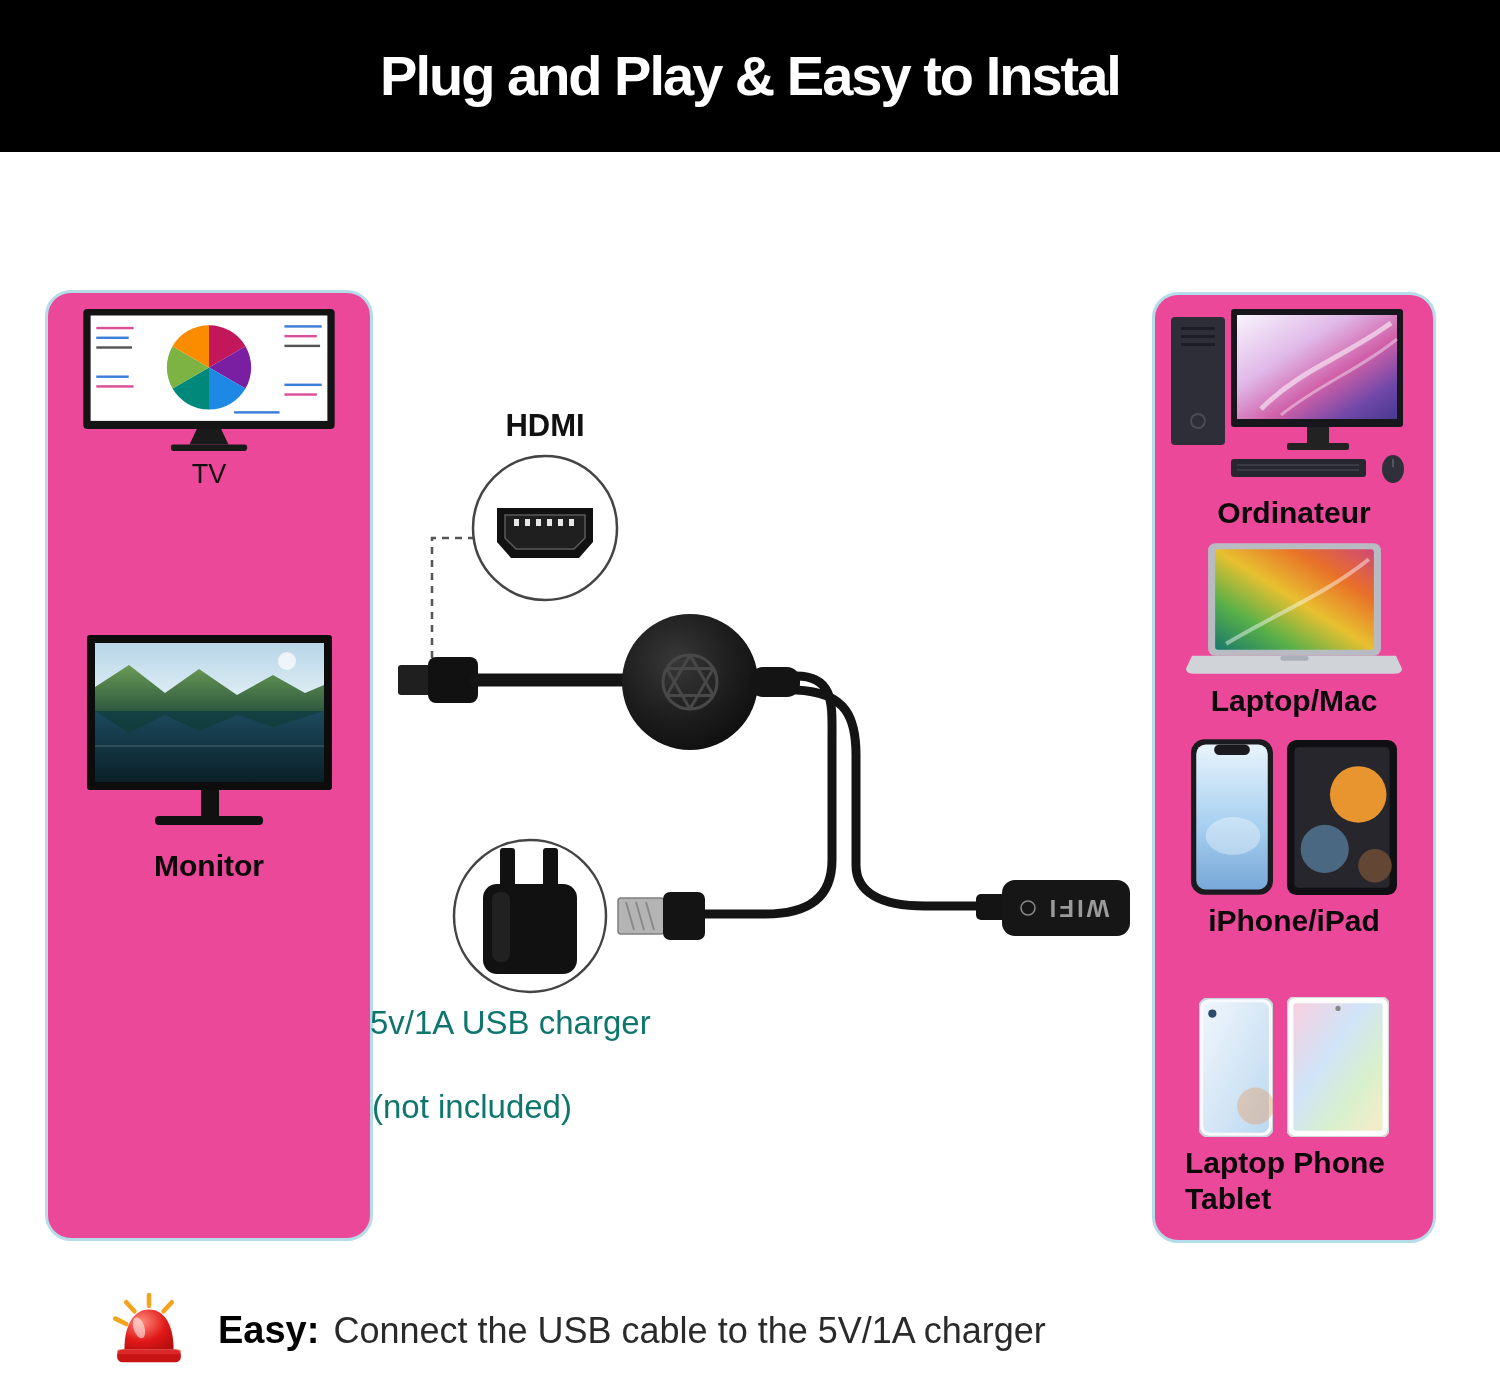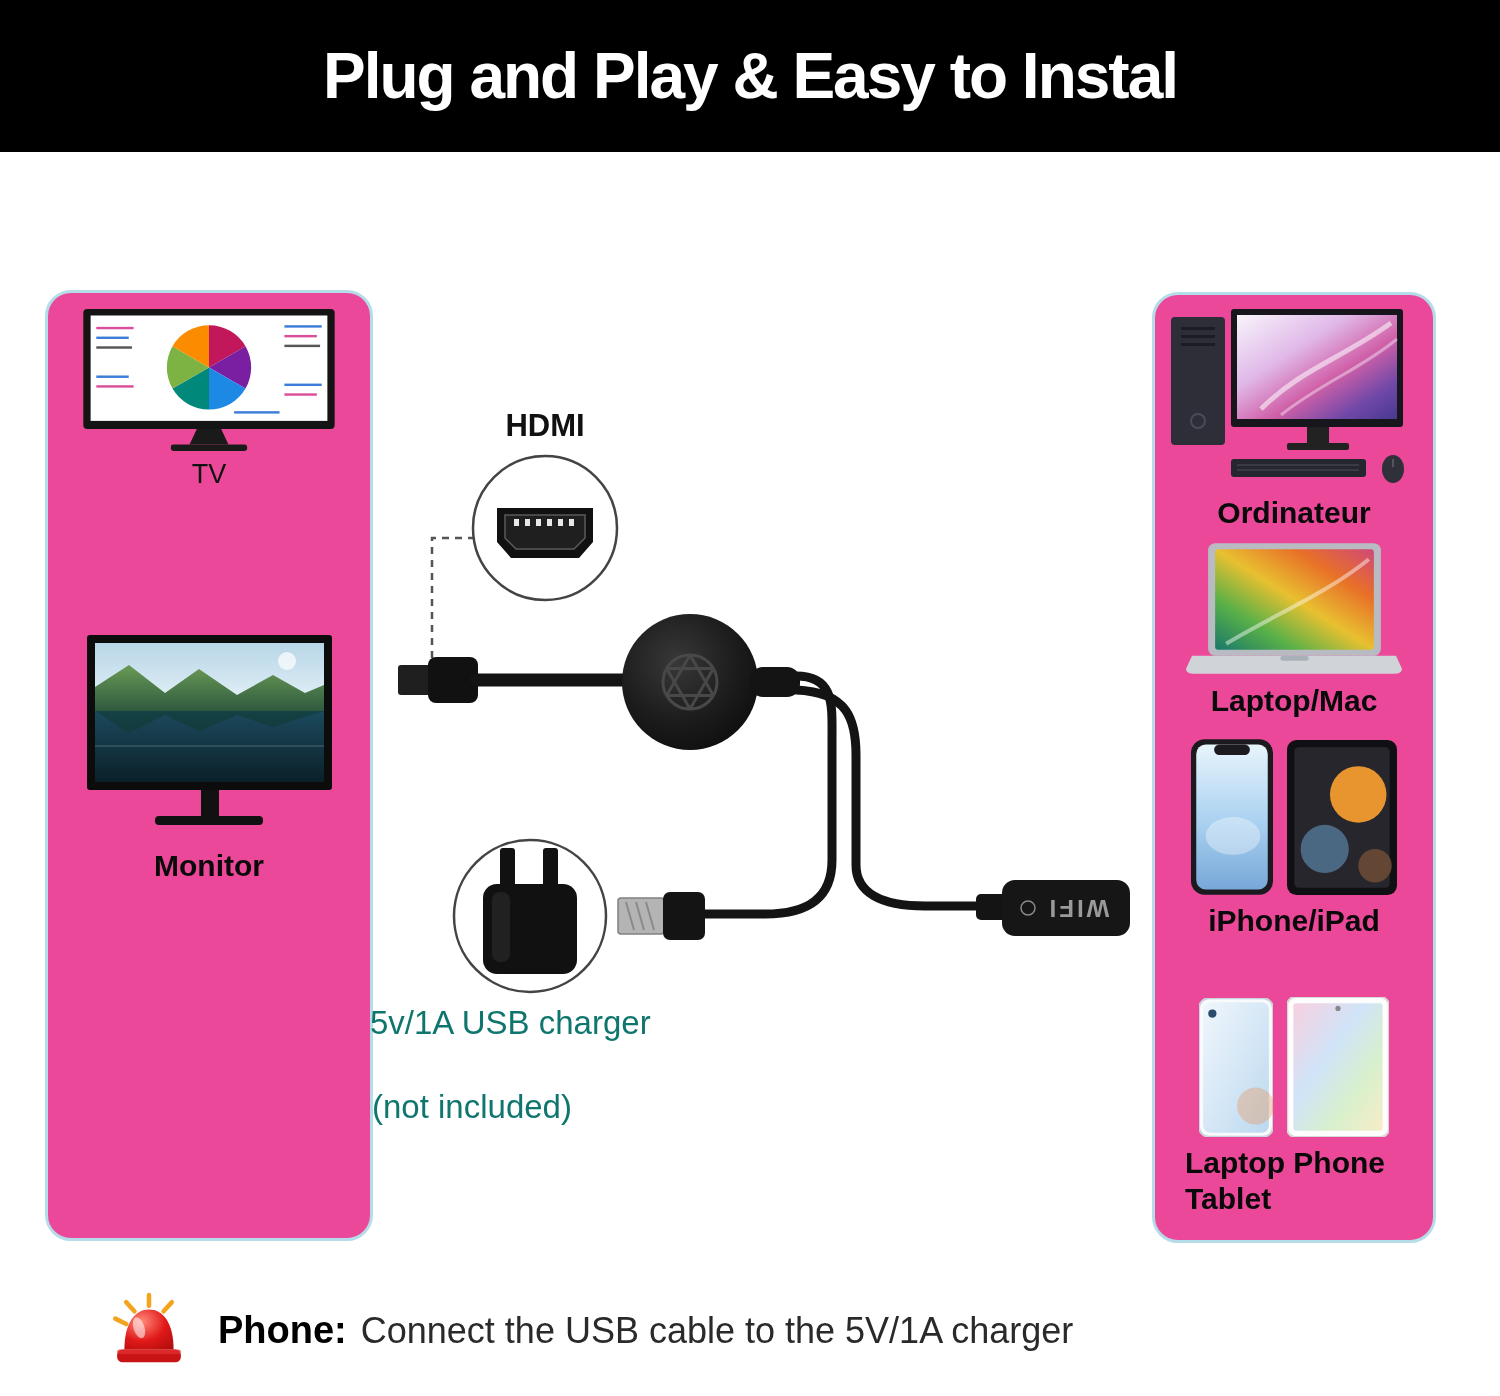--- a/index.html
+++ b/index.html
@@ -2,21 +2,21 @@
 <html><head>
 <meta charset="utf-8">
 <style>
   html,body{margin:0;padding:0;background:#ffffff;}
   body{font-family:"Liberation Sans","DejaVu Sans",sans-serif;}
   .page{position:relative;width:1500px;height:1396px;background:#ffffff;overflow:hidden;}
   .abs{position:absolute;}
 
   
   .header{position:absolute;left:0;top:0;width:1500px;height:152px;background:#000000;}
-  .header h1{margin:0;color:#ffffff;font-size:64px;font-weight:900;letter-spacing:-2px;
+  .header h1{margin:0;color:#ffffff;font-size:56px;font-weight:900;letter-spacing:-2px;
              line-height:152px;text-align:center;white-space:nowrap;}
 
   
   .panel{position:absolute;border:3px solid #b5dde9;border-radius:26px;background:#ec4899;}
   .panel-left{left:45px;top:290px;width:322px;height:945px;}
   .panel-right{left:1152px;top:292px;width:278px;height:945px;}
   .panel-item{position:absolute;left:0;right:0;display:flex;flex-direction:column;align-items:center;}
   .device-row{display:flex;align-items:flex-end;gap:14px;}
   .device-label{font-weight:700;font-size:30px;color:#0a0a0a;margin-top:8px;text-align:left;line-height:1.2;}
   .label-regular{font-weight:400;font-size:27px;color:#111;}
@@ -312,17 +312,17 @@
         <line x1="20" y1="12" x2="29" y2="22"></line>
         <line x1="45" y1="4" x2="45" y2="16"></line>
         <line x1="70" y1="12" x2="61" y2="22"></line>
       </g>
       <path d="M18 64 C18 34, 30 20, 45 20 C60 20, 72 34, 72 64 Z" fill="url(#sirenG)"></path>
       <ellipse cx="34" cy="40" rx="6" ry="12" fill="#ffffff" opacity="0.55" transform="rotate(-18 34 40)"></ellipse>
       <rect x="10" y="64" width="70" height="14" rx="6" fill="#c81414"></rect>
       <rect x="10" y="64" width="70" height="5" rx="2.5" fill="#e23030" opacity="0.7"></rect>
     </svg>
     <div>
-      <span class="note-label">Phone:</span><span class="note-text">Connect the USB cable to the 5V/1A charger</span>
+      <span class="note-label">Easy:</span><span class="note-text">Connect the USB cable to the 5V/1A charger</span>
     </div>
   </div>
 
 </div>
 
 </body></html>

